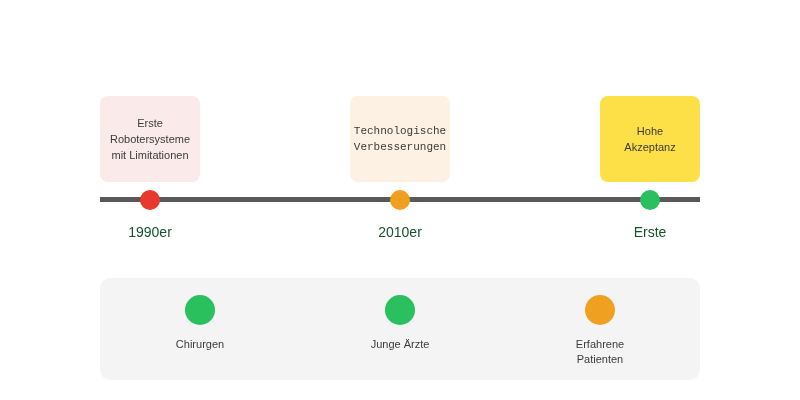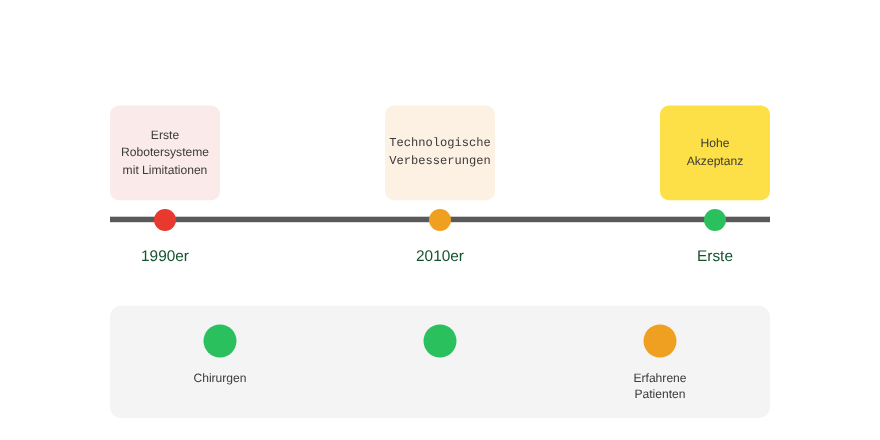--- a/index.html
+++ b/index.html
@@ -143,20 +143,21 @@
 
   <div id="groups-panel" style="background: rgb(244, 244, 244);">
 
     <div class="group-item" style="left: 100px;">
       <div class="group-dot" style="background: rgb(43, 192, 94);"></div>
       <div class="group-label">Chirurgen</div>
     </div>
 
     <div class="group-item" style="left: 300px;">
       <div class="group-dot" style="background: rgb(43, 192, 94);"></div>
+      <div class="group-label">Junge Ärzte</div>
     </div>
 
     <div class="group-item" style="left: 500px;">
       <div class="group-dot" style="background: rgb(240, 160, 32);"></div>
       <div class="group-label">Erfahrene
 Patienten</div>
     </div>
 
   </div>
 </div>

